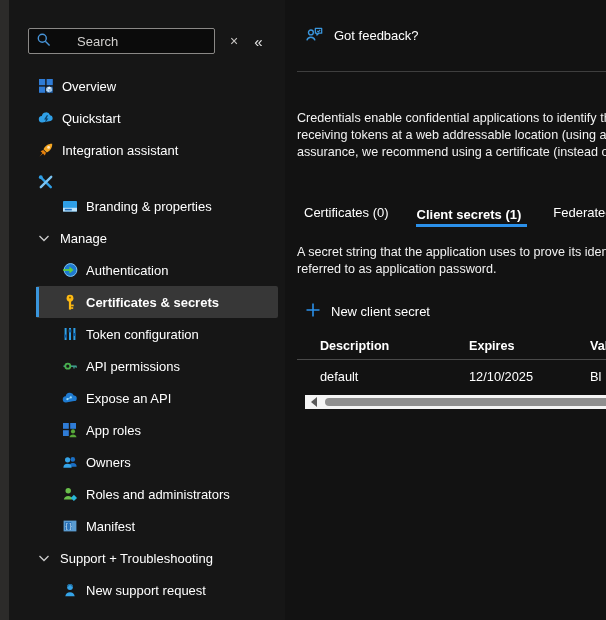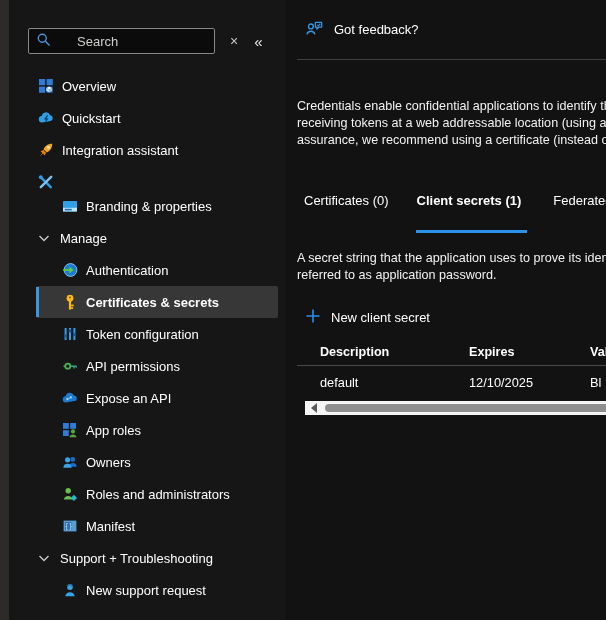--- a/index.html
+++ b/index.html
@@ -37,31 +37,31 @@
   .item.selected { background:#373737; font-weight:bold; }
   .item.selected::before { content:""; position:absolute; left:0; top:1px; bottom:1px;
     width:3px; background:#3a96dd; }
   .item .lbl { white-space:nowrap; }
 
   
   .content { position:absolute; left:285px; top:0; width:321px; height:620px;
     background:#121212; overflow:hidden; padding-left:12px; }
   .nowrap { white-space:nowrap; overflow:hidden; }
 
-  .feedback-row { display:flex; align-items:center; height:60px;
+  .feedback-row { display:flex; align-items:center; height:72px;
     border-bottom:1px solid #3e3e3e; padding-left:8px; }
   .feedback-row .lbl { margin-left:10px; }
 
   .intro { margin-top:38px; line-height:17px; font-size:12.6px; color:#f2f2f2; }
 
-  .tabs { display:flex; margin-top:44px; padding-left:7px; }
+  .tabs { display:flex; margin-top:44px; padding-left:7px;align-items:flex-end; }
   .tab { white-space:nowrap; padding-bottom:7px; cursor:pointer; color:#ffffff; }
   .tab-certificates { margin-right:27px; }
   .tab-client-secrets { margin-right:26px; font-weight:bold; border-bottom:3px solid #2b90e9;
-    padding-left:1px; padding-right:6px; padding-bottom:22px; }
+    padding-left:1px; padding-right:6px; padding-bottom:2px; }
 
   .secret-desc { margin-top:17px; line-height:17px; font-size:12.6px; color:#f2f2f2; }
 
   .new-secret { display:flex; align-items:center; margin-top:24px; padding-left:8px;
     height:18px; cursor:pointer; }
   .new-secret .lbl { margin-left:10px; }
 
   .table { margin-top:12px; }
   .trow { display:flex; align-items:center; padding-left:23px; white-space:nowrap; }
   .thead { height:28px; font-weight:bold; border-bottom:1px solid #4a4a4a; font-size:12.6px; }

